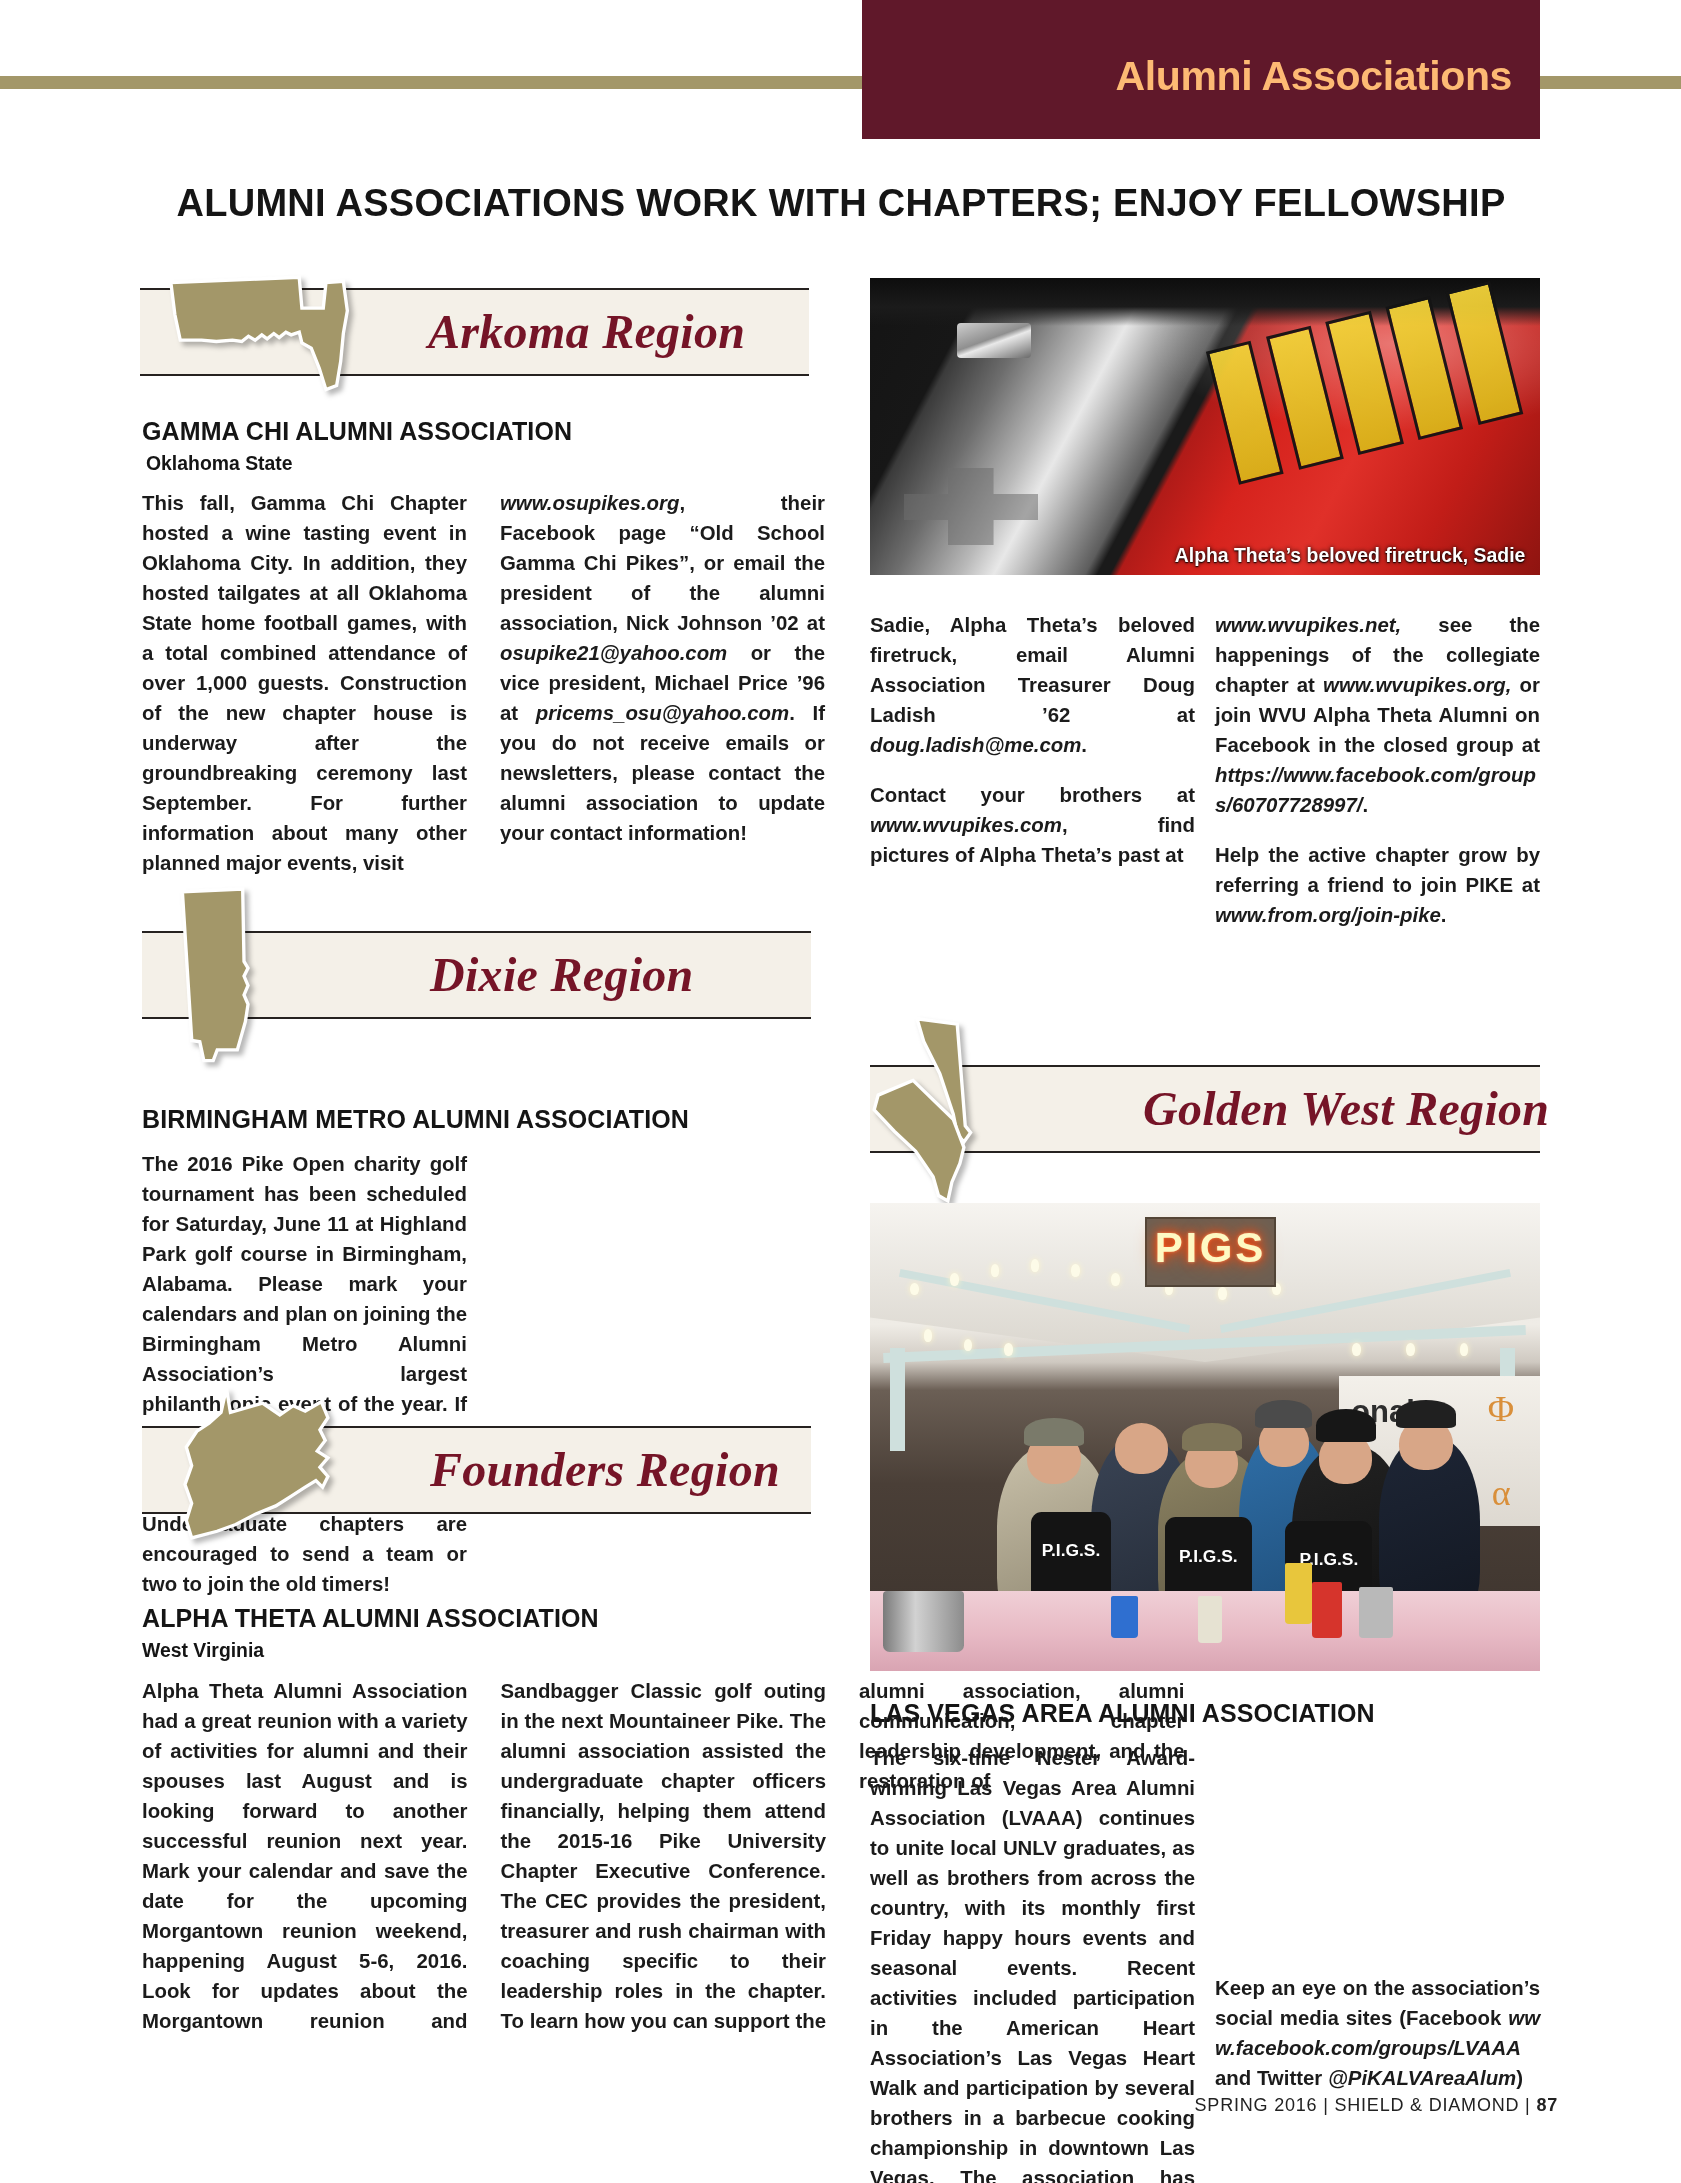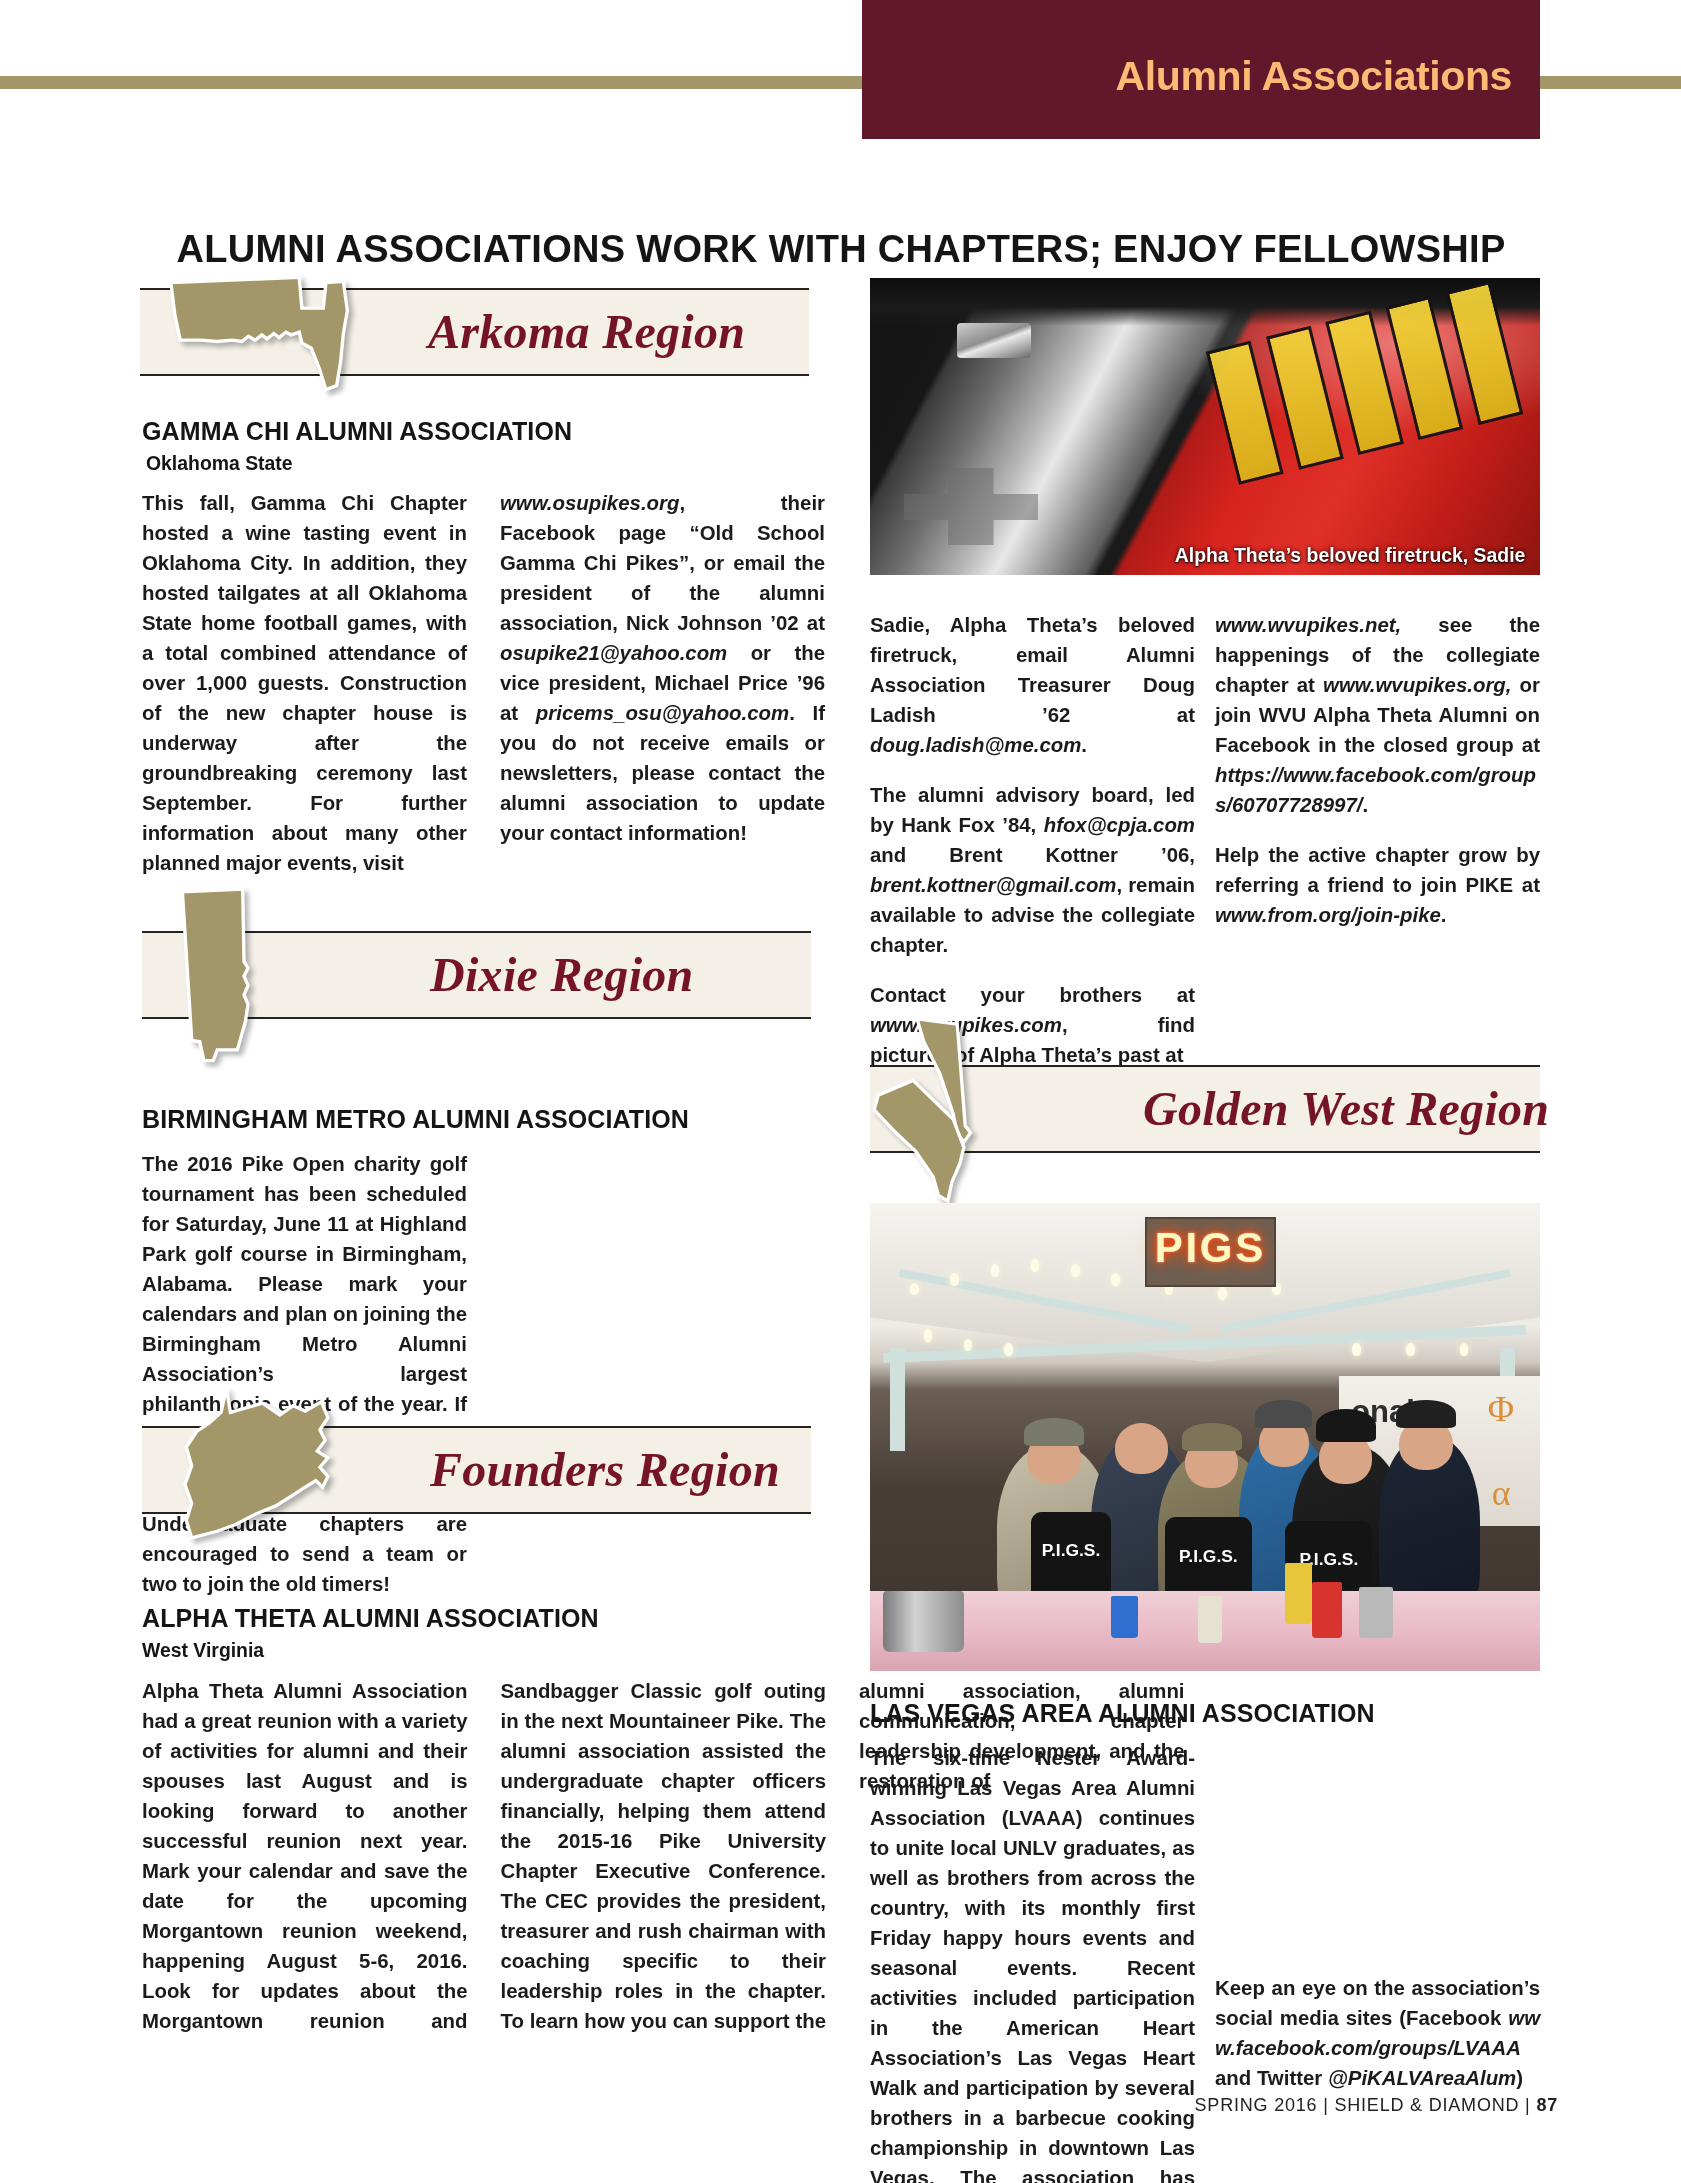--- a/index.html
+++ b/index.html
@@ -17,21 +17,20 @@
   .header-title{
     position:absolute;right:28px;top:56px;
     color:#fdba74;font-size:41px;font-weight:700;letter-spacing:-0.4px;
     font-family:"Liberation Sans", sans-serif;line-height:1;white-space:nowrap;
   }
 
   .page-title{
     position:absolute;left:0;right:0;top:182px;text-align:center;
     font-size:38px;font-weight:700;color:#151515;letter-spacing:0.3px;
     font-family:"Liberation Sans", sans-serif;
-    margin-top:46px;
   }
 
   
   .region-banner{position:absolute;}
   .region-strip{
     position:absolute;left:0;top:0;height:88px;
     background:#f4f0e8;border-top:2px solid #262220;border-bottom:2px solid #262220;
     box-sizing:border-box;
   }
   .region-name{
@@ -174,21 +173,20 @@
           <span style="left:62%;"></span>
           <span style="left:82%;"></span>
       </div>
       <div class="truck-emblem"></div>
     </div>
     <div class="caption-bar">Alpha Theta’s beloved firetruck, Sadie</div>
   </div>
 
   <div class="col" style="left:870px;top:610px;width:325px;">
     <p><span>Sadie, Alpha Theta’s beloved firetruck, email Alumni Association Treasurer Doug Ladish ’62 at </span><i>doug.ladish@me.com</i><span>.</span></p>
-    <p><span>The alumni advisory board, led by Hank Fox ’84, </span><i>hfox@cpja.com</i><span> and Brent Kottner ’06, </span><i>brent.kottner@gmail.com</i><span>, remain available to advise the collegiate chapter.</span></p>
     <p><span>Contact your brothers at </span><i>www.wvupikes.com</i><span>, find pictures of Alpha Theta’s past at </span></p>
   </div>
   <div class="col" style="left:1215px;top:610px;width:325px;">
     <p><i>www.wvupikes.net,</i><span> see the happenings of the collegiate chapter at </span><i>www.wvupikes.org,</i><span> or join WVU Alpha Theta Alumni on Facebook in the closed group at </span><i style="word-break:break-all;">https://www.facebook.com/groups/60707728997/</i><span>.</span></p>
     <p><span>Help the active chapter grow by referring a friend to join PIKE at </span><i>www.from.org/join-pike</i><span>.</span></p>
   </div>
 
   <div class="region-banner" style="left:142px;top:924px;width:618px;height:100px;">
     <div class="region-strip" style="left:0;top:6.7px;width:669px;"></div>
     <div class="map-shape" style="left:31px;top:-43px;width:134px;height:201px;">

